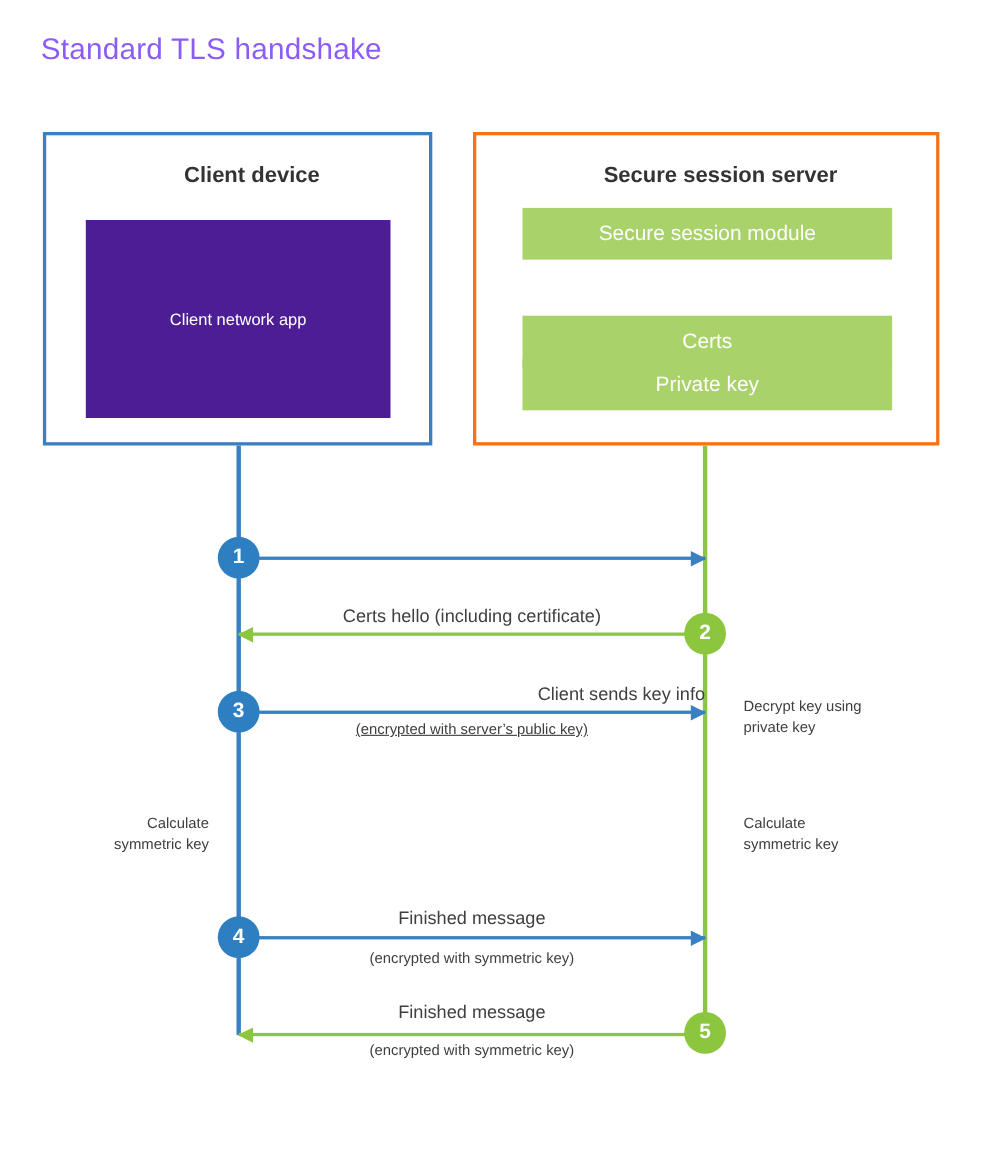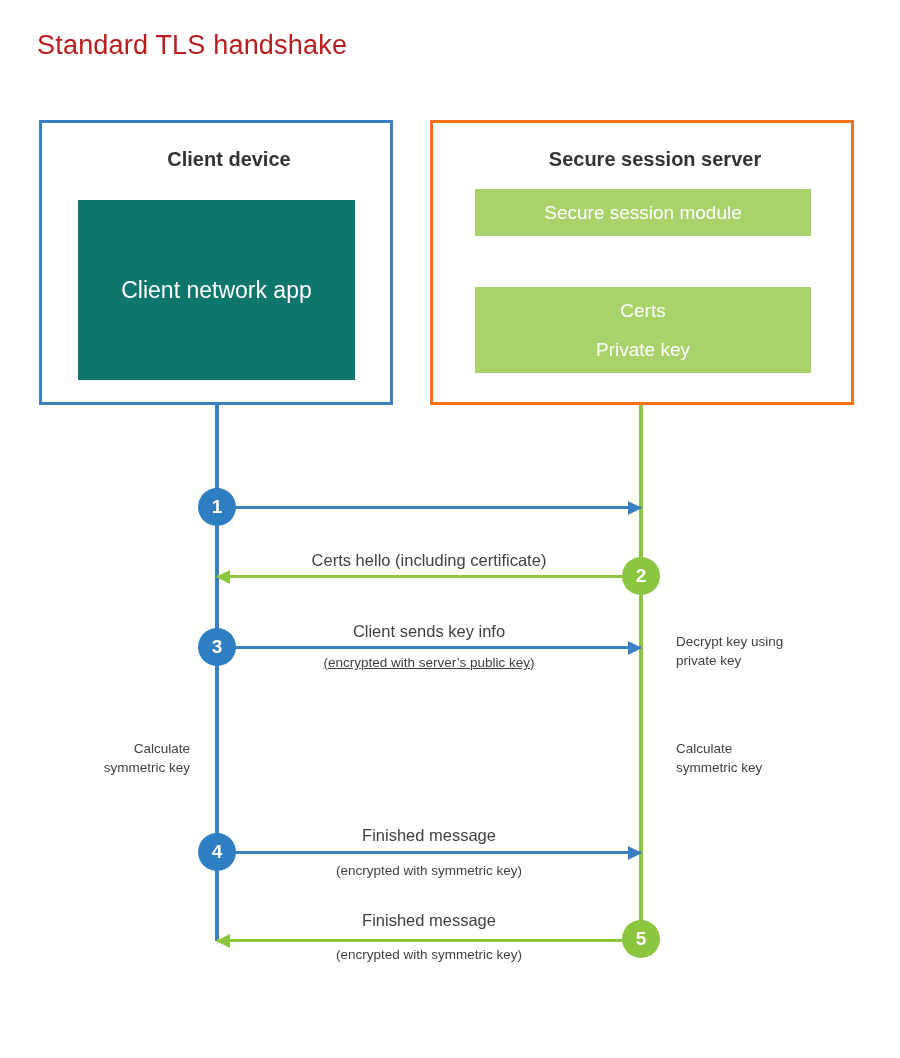--- a/index.html
+++ b/index.html
@@ -20,21 +20,21 @@
     width: 900px;
     height: 1058px;
   }
   
   .page-title {
     position: absolute;
     left: 37px;
     top: 30px;
     font-size: 27px;
     font-weight: 300;
-    color: #b91c1c;
+    color: #8b5cf6;
     letter-spacing: 0.2px;
     white-space: nowrap;
   }
   
   .party-box {
     position: absolute;
     background: #ffffff;
     box-sizing: border-box;
   }
   #client-box {
@@ -62,23 +62,23 @@
     color: #333333;
     padding-left: 26px;
   }
   
   #client-app-block {
     position: absolute;
     left: 36px;
     top: 77px;
     width: 277px;
     height: 180px;
-    background: #0f766e;
+    background: #4c1d95;
     color: #ffffff;
-    font-size: 23px;
+    font-size: 15px;
     line-height: 27px;
     display: flex;
     align-items: center;
     justify-content: center;
     text-align: center;
     padding: 0 14px;
     box-sizing: border-box;
   }
   .server-block {
     position: absolute;
@@ -207,21 +207,21 @@
 
   <div class="arrow green" style="left:217px; top:575px; width:424px;">
     <div class="arrow-head left"></div>
   </div>
   <div class="msg-label" style="left:217px; top:551px; width:424px;">Certs hello (including certificate)</div>
   <div class="step-badge green" style="left:622px; top:557px;">2</div>
 
   <div class="arrow blue" style="left:217px; top:646px; width:424px;">
     <div class="arrow-head right"></div>
   </div>
-  <div class="msg-label" style="left:217px; top:622px; width:424px;">Client sends key info</div>
+  <div class="msg-label" style="left:217px; top:622px; width:424px;text-align:right;">Client sends key info</div>
   <div class="msg-sublabel" style="left:217px; top:655px; width:424px;text-decoration:underline;">(encrypted with server’s public key)</div>
   <div class="step-badge blue" style="left:198px; top:628px;">3</div>
   <div class="side-note align-left" style="left:676px; top:632px; width:200px;">Decrypt key using
 private key</div>
 
   <div class="side-note align-right" style="left:0px; top:739px; width:190px;">Calculate
 symmetric key</div>
   <div class="side-note align-left" style="left:676px; top:739px; width:200px;">Calculate
 symmetric key</div>
 

